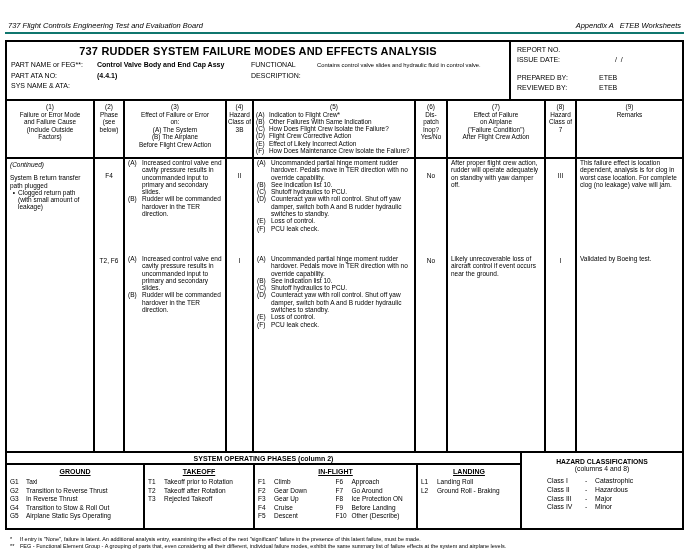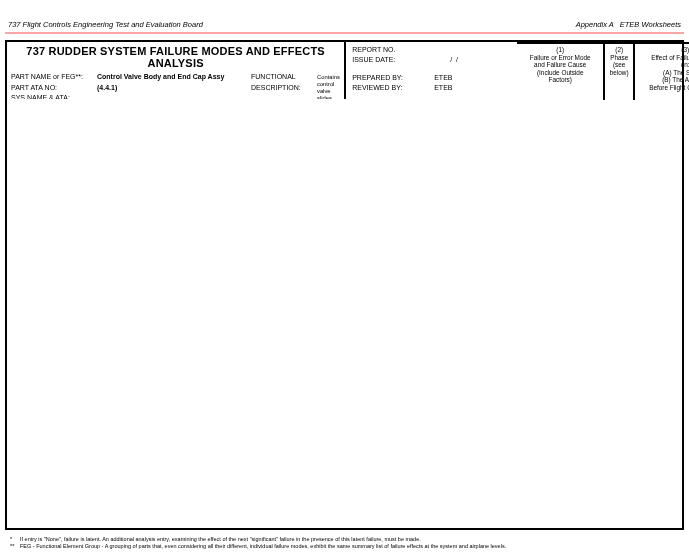--- a/index.html
+++ b/index.html
@@ -3,27 +3,27 @@
 <meta charset="utf-8">
 <style>
   * { margin:0; padding:0; box-sizing:border-box; }
   html,body { width:689px; height:559px; background:#fff; color:#000;
     font-family:"Liberation Sans", sans-serif; }
   .pre { white-space:pre-line; }
   .bold { font-weight:bold; }
 
   
   .topstrip { position:absolute; left:5px; top:20px; width:679px; height:14px;
-    border-bottom:2px solid #fca5a5; display:flex; justify-content:space-between;
-    font-size:7.5px; font-style:italic; padding:0 3px 1px 3px; align-items:flex-start; }
+    border-bottom:2px solid #0f766e; display:flex; justify-content:space-between;
+    font-size:7.5px; font-style:italic; padding:0 3px 1px 3px; align-items:center; }
   .topstrip span { white-space:pre; }
 
   
   .mainbox { position:absolute; left:5px; top:40px; width:679px; height:490px;
-    border:2px solid #000; display:flex; flex-direction:row; }
+    border:2px solid #000; display:flex; flex-direction:column; }
 
   
   .titlerow { height:57px; display:flex; }
   .title-left { flex:1; padding:3px 4px 0 4px; overflow:hidden; }
   .doc-title { text-align:center; font-weight:bold; font-size:11px; letter-spacing:.2px; }
   .fields { display:flex; margin-top:3px; font-size:7px; }
   .fields-left { width:240px; }
   .fline { display:flex; line-height:10.5px; white-space:nowrap; }
   .flabel { width:86px; flex:0 0 86px; }
   .fields-right { flex:1; display:flex; }

